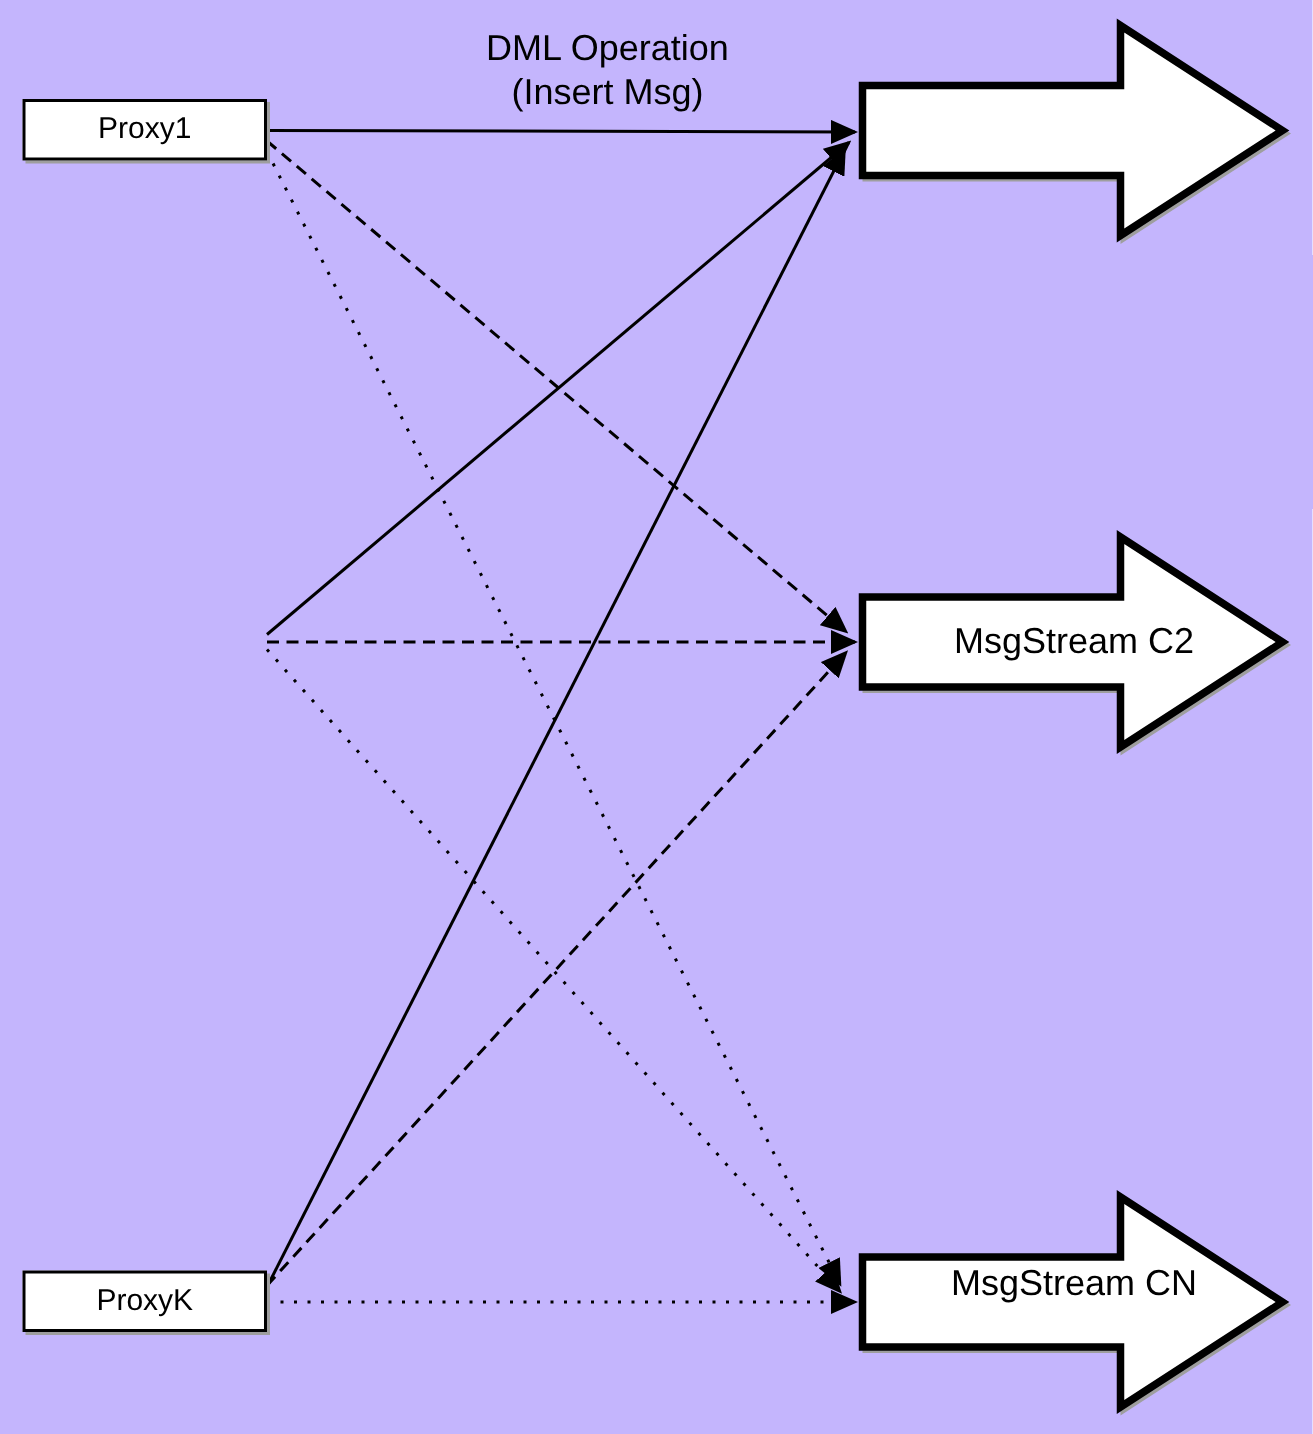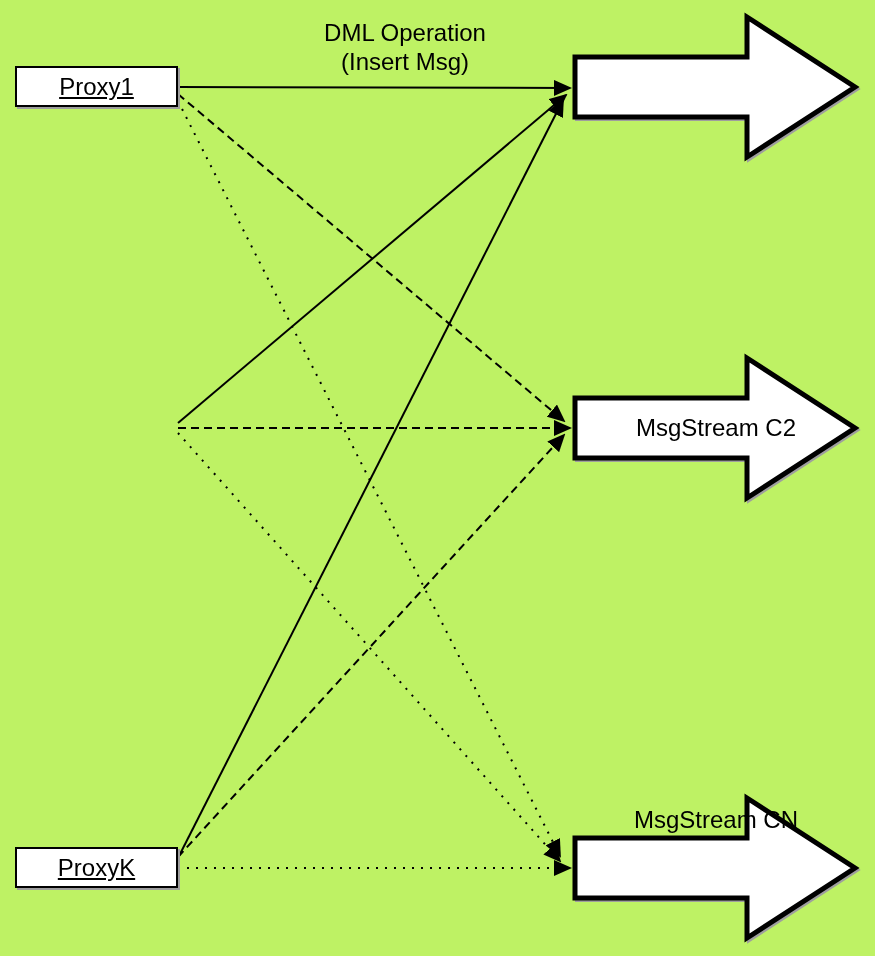--- a/index.html
+++ b/index.html
@@ -4,21 +4,21 @@
 <style>
   html, body {
     margin: 0;
     padding: 0;
     background: #ffffff;
   }
   .canvas {
     position: relative;
     width: 875px;
     height: 956px;
-    background: #bef264;
+    background: #c4b5fd;
     font-family: "Liberation Sans", sans-serif;
     color: #000000;
     overflow: hidden;
   }
   .wires {
     position: absolute;
     left: 0;
     top: 0;
   }
   .edge {
@@ -45,40 +45,39 @@
     left: 15px;
     width: 163px;
     height: 41px;
     box-sizing: border-box;
     background: #ffffff;
     border: 2px solid #000000;
     box-shadow: 2px 2px 0 #9e9e9e;
     display: flex;
     align-items: center;
     justify-content: center;
-    font-size: 24px;
-    text-decoration: underline;
+    font-size: 20px;
   }
   .proxy-box.p1 { top: 66px; }
   .proxy-box.p2 { top: 407px; }
   .proxy-box.pk { top: 847px; }
   .stream-label {
     position: absolute;
     left: 577px;
     width: 278px;
     height: 40px;
     display: flex;
     align-items: center;
     justify-content: center;
     font-size: 24px;
     white-space: nowrap;
   }
   .stream-label.s1 { top: 67px; }
   .stream-label.s2 { top: 408px; text-align: right; }
-  .stream-label.sn { top: 800px; text-align: right; }
+  .stream-label.sn { top: 836px; text-align: right; }
   .diagram-title {
     position: absolute;
     left: 255px;
     top: 18px;
     width: 300px;
     text-align: center;
     font-size: 24px;
     line-height: 29px;
   }
   .diagram-title span { display: block; }

